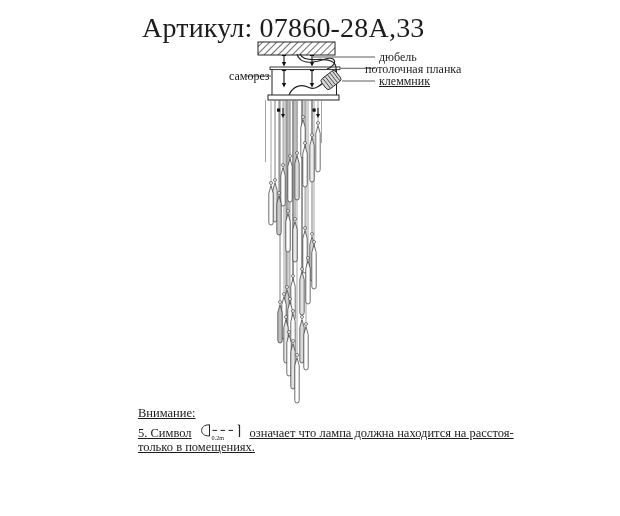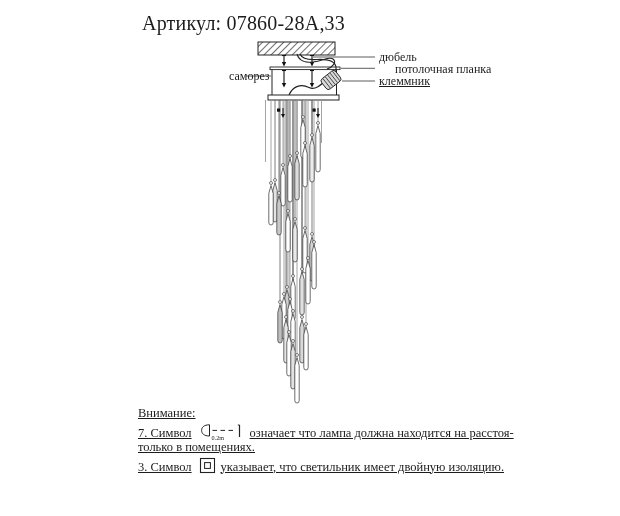--- a/index.html
+++ b/index.html
@@ -1,23 +1,23 @@
 <!DOCTYPE html>
 <html><head>
 <meta charset="utf-8">
 <style>
   html,body{margin:0;padding:0;}
   body{width:620px;height:516px;background:#ffffff;position:relative;overflow:hidden;
        font-family:"Liberation Serif", serif;color:#1c1c1c;}
-  .page-title{position:absolute;left:142px;top:12px;font-size:20px;letter-spacing:.2px;white-space:nowrap;}
+  .page-title{position:absolute;left:142px;top:12px;font-size:28px;letter-spacing:.2px;white-space:nowrap;}
   #diagram-svg{position:absolute;left:0;top:0;}
   .dlabel{position:absolute;font-size:12px;white-space:nowrap;}
   .lbl-samorez{left:193px;top:69px;margin-left:36px;}
   .lbl-dyubel{left:379px;top:50px;}
-  .lbl-planka{left:395px;top:62px;}
+  .lbl-planka{left:365px;top:62px;}
   .lbl-klemmnik{left:379px;top:74px;text-decoration:underline;}
   .warning{position:absolute;left:138px;top:405px;width:375px;font-size:12.5px;line-height:17.2px;text-decoration:underline;}
   .wline{white-space:nowrap;height:17.2px;}
   .sym{vertical-align:-4px;margin:0 5px 0 7px;}
   .sym.small{vertical-align:-3px;}
 </style>
 </head>
 <body>
 
 <div class="page-title">Артикул: 07860-28A,33</div>
@@ -247,32 +247,26 @@
 
 <div class="dlabel lbl-samorez">саморез</div>
 <div class="dlabel lbl-dyubel">дюбель</div>
 <div class="dlabel lbl-planka">потолочная планка</div>
 <div class="dlabel lbl-klemmnik">клеммник</div>
 
 <div class="warning">
   <div class="wline">Внимание:</div>
 
   <div class="wline">
-    <span>7. Символ</span><svg class="sym" width="46" height="19" viewBox="0 0 46 19">
+    <span>5. Символ</span><svg class="sym" width="46" height="19" viewBox="0 0 46 19">
       <path d="M10.5 2.8 C4.8 2.8 2.6 5.4 2.6 8.4 C2.6 11.4 4.8 14 10.5 14 L10.5 2.8 Z" fill="none" stroke="#222" stroke-width="1"></path>
       <line x1="13.5" y1="8.4" x2="18" y2="8.4" stroke="#222" stroke-width="1"></line>
       <line x1="21.5" y1="8.4" x2="26" y2="8.4" stroke="#222" stroke-width="1"></line>
       <line x1="29.5" y1="8.4" x2="34" y2="8.4" stroke="#222" stroke-width="1"></line>
       <text x="12.5" y="18" font-size="6.2" fill="#222">0.2m</text>
       <line x1="40.5" y1="3" x2="40.5" y2="15" stroke="#222" stroke-width="1.2"></line>
       <line x1="38.8" y1="3" x2="40.5" y2="3" stroke="#222" stroke-width="1"></line>
     </svg><span>означает что лампа должна находится на расстоя-</span>
   </div>
 
   <div class="wline">только в помещениях.</div>
 
-  <div class="wline">
-    <span>3. Символ</span><svg class="sym small" width="17" height="17" viewBox="0 0 17 17">
-      <rect x="1.5" y="1.5" width="14" height="14" fill="none" stroke="#222" stroke-width="1.1"></rect>
-      <rect x="5.6" y="5.6" width="5.8" height="5.8" fill="none" stroke="#222" stroke-width="1"></rect>
-    </svg><span>указывает, что светильник имеет двойную изоляцию.</span>
-  </div>
 </div>
 
 </body></html>

